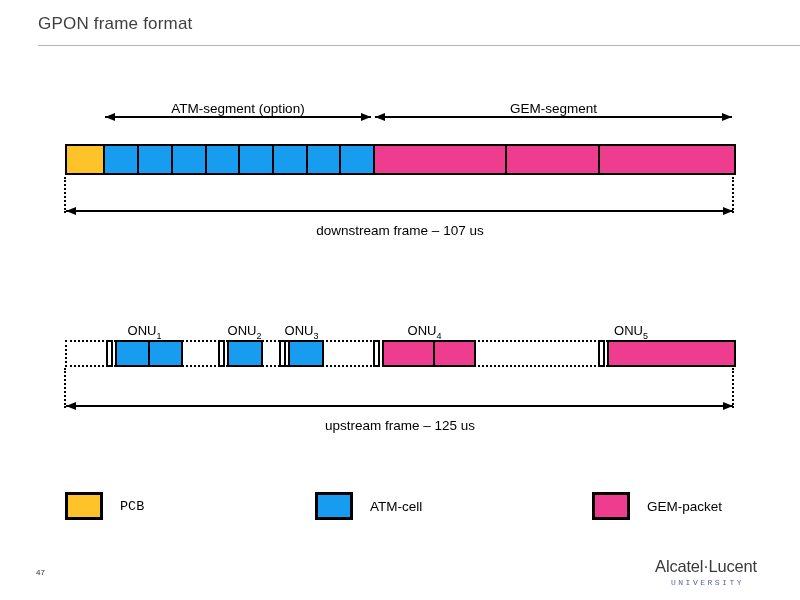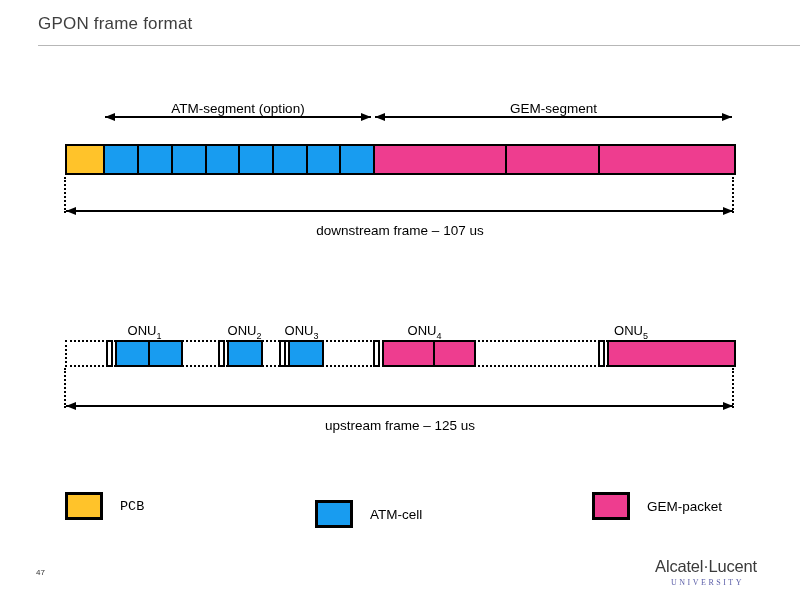--- a/index.html
+++ b/index.html
@@ -46,30 +46,30 @@
   .guard{box-sizing:border-box;width:7px;height:27px;border:2px solid #000;background:#fff;
          margin-right:2px;flex:none;}
   .onu-group .cell{height:27px;}
   .onu-group .cell + .cell{margin-left:-2px;}
   .onu-label{position:absolute;top:311px;font-size:13px;text-align:center;margin-top:12px;}
   .onu-label sub{font-size:9px;}
 
   
   .legend-item{position:absolute;top:492px;height:28px;display:flex;align-items:center;}
   .legend-item:nth-of-type(1){left:65px;font-family:Liberation Mono, monospace;}
-  .legend-item:nth-of-type(2){left:315px;margin-top:8px;}
+  .legend-item:nth-of-type(2){left:315px;}
   .legend-item:nth-of-type(3){left:592px;}
   .swatch{box-sizing:border-box;width:38px;height:28px;border:3px solid #000;margin-right:17px;flex:none;}
   .legend-label{font-size:13.5px;}
 
   
   .page-number{position:absolute;left:36px;top:568px;font-size:8px;color:#333;}
   .brand-block{position:absolute;right:36px;top:557px;width:116px;text-align:center;}
   .brand{font-size:16.5px;color:#3a3a3a;letter-spacing:-.2px;}
-  .brand-sub{font-family:Liberation Serif, serif;font-size:8px;letter-spacing:2.5px;
+  .brand-sub{font-family:Liberation Mono, monospace;font-size:8px;letter-spacing:2.5px;
              color:#5b5ea8;margin-top:2px;padding-left:3px;}
 </style>
 </head>
 <body>
 
 <div class="slide">
 
   <div class="title">GPON frame format</div>
   <div class="header-rule"></div>
 

